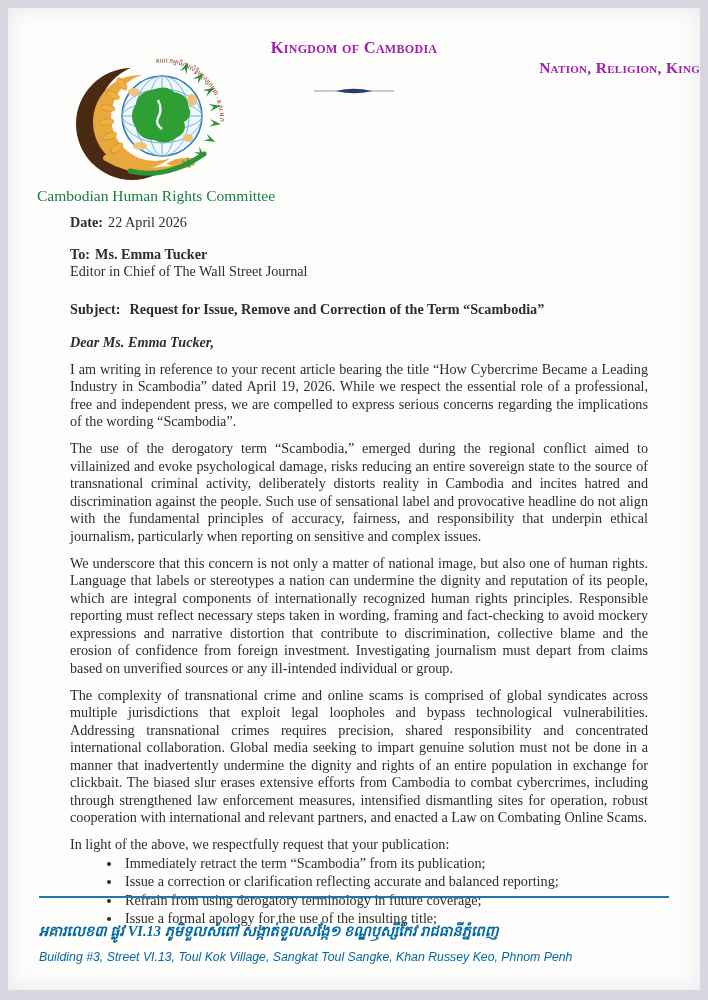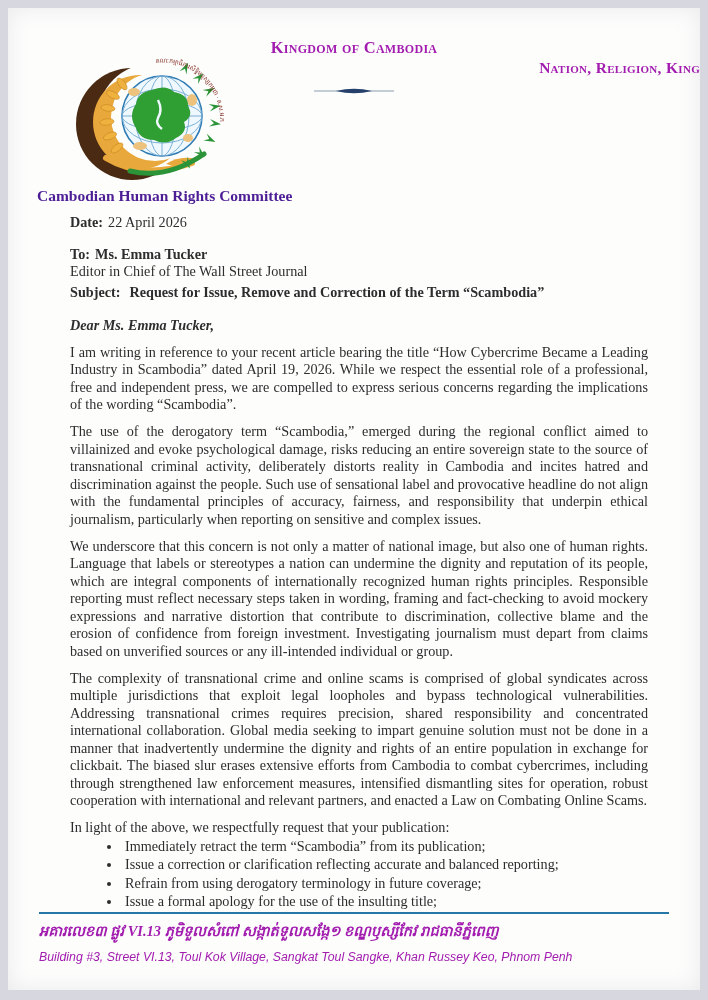--- a/index.html
+++ b/index.html
@@ -20,43 +20,43 @@
     text-align:center; color:#a21caf; font-weight:bold;
     font-variant:small-caps; letter-spacing:.3px;
   }
   .crest .l1 { font-size:16.5px; }
   .crest .l2 { font-size:15.5px; margin-top:1px;text-align:right; }
   .flourish { margin-top:5px; }
   
   .logo { position:absolute; top:50px; left:62px; }
   .orgname {
     position:absolute; top:179px; left:29px;
-    font-size:15.5px; font-weight:bold; color:#4c1d95;
+    font-size:15.5px; font-weight:normal; color:#15803d;
   }
   
   .lbody {
     position:absolute; top:206px; left:62px; right:52px;
     font-size:14.2px; line-height:17.5px; color:#2d2d2d;
   }
   .row-date { margin-bottom:14px; }
-  .row-to { margin-bottom:3px; }
+  .row-to { margin-bottom:20px; }
   .row-subject { margin-bottom:16px; }
   .b { font-weight:bold; }
   .lbl { font-weight:bold; margin-right:5px; }
   .sublbl { font-weight:bold; margin-right:9px; }
   .salutation { font-weight:bold; font-style:italic; margin-bottom:9px; }
   .lbody p.par { text-align:justify; margin:0 0 9.5px 0; }
   .req-intro { margin:0 0 1px 0; }
   ul.req { margin:1px 0 0 0; padding-left:52px; }
   ul.req li { margin-bottom:1px; padding-left:3px; }
   
   .footer {
     position:absolute; left:31px; right:31px; bottom:26px;
-    border-top:2.5px solid #2577a8; padding-top:8px;
-    color:#a21caf; font-style:italic;
+    border-top:2.5px solid #2577a8; padding-top:24px;
+    color:#0369a1; font-style:italic;
   }
   .footer .kh { font-size:14.5px; font-weight:bold; margin-bottom:7px; }
   .footer .row {
     display:flex; justify-content:space-between; align-items:baseline;
     font-family:"Liberation Sans", sans-serif; font-size:12.3px;
   }
 </style>
 </head>
 <body>
 

